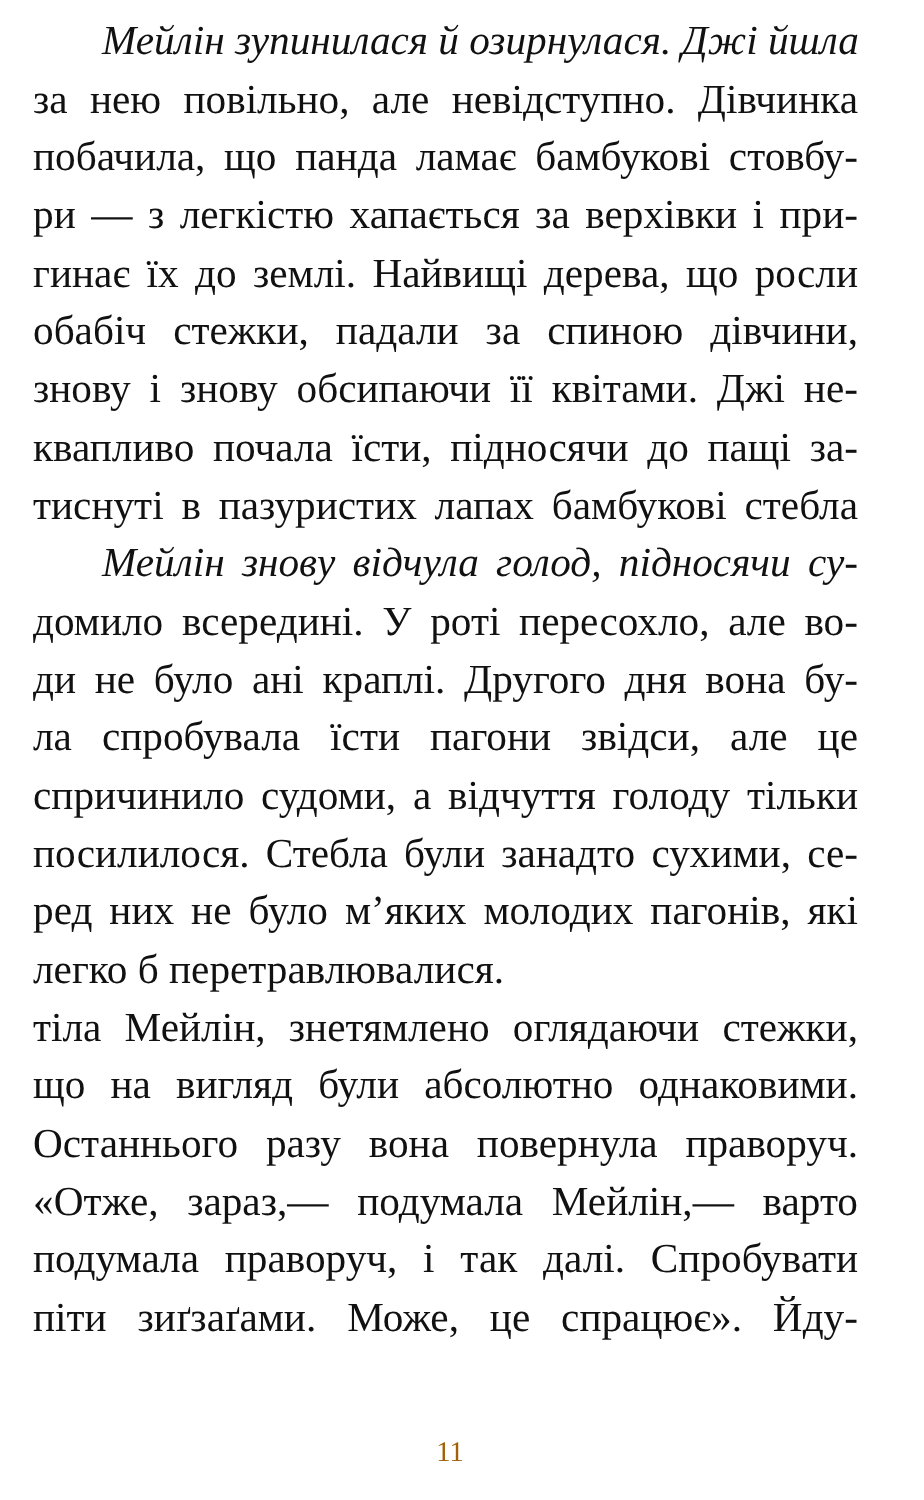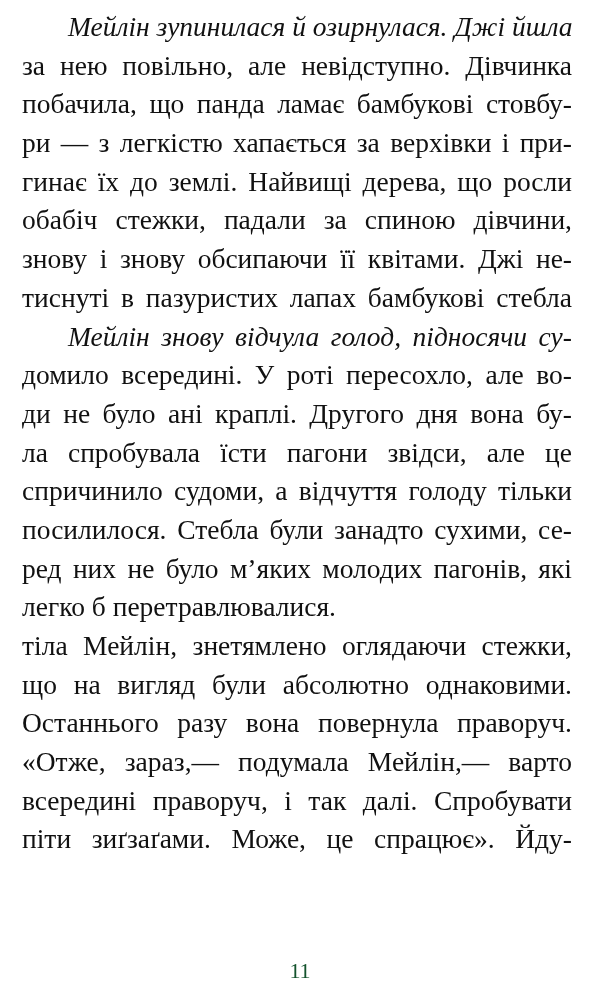--- a/index.html
+++ b/index.html
@@ -38,55 +38,56 @@
       padding-left: 46px;
       font-style: italic;
     }
     .page-number {
       position: absolute;
       left: 0;
       width: 600px;
       top: 958px;
       text-align: center;
       font-family: "Liberation Serif", "DejaVu Serif", serif;
-      font-size: 22px;
-      color: #14532d;
+      font-size: 19px;
+      color: #a16207;
     }
   </style>
 </head>
 <body>
 
 <div class="page">
 
   <div>
     <span class="line indent">Мейлін зупинилася й озирнулася. Джі йшла</span>
     <span class="line">за нею повільно, але невідступно. Дівчинка</span>
     <span class="line">побачила, що панда ламає бамбукові стовбу-</span>
     <span class="line">ри — з легкістю хапається за верхівки і при-</span>
     <span class="line">гинає їх до землі. Найвищі дерева, що росли</span>
     <span class="line">обабіч стежки, падали за спиною дівчини,</span>
     <span class="line">знову і знову обсипаючи її квітами. Джі не-</span>
+    <span class="line">квапливо почала їсти, підносячи до пащі за-</span>
     <span class="line">тиснуті в пазуристих лапах бамбукові стебла</span>
   </div>
 
   <div>
     <span class="line indent">Мейлін знову відчула голод, підносячи су-</span>
     <span class="line">домило всередині. У роті пересохло, але во-</span>
     <span class="line">ди не було ані краплі. Другого дня вона бу-</span>
     <span class="line">ла спробувала їсти пагони звідси, але це</span>
     <span class="line">спричинило судоми, а відчуття голоду тільки</span>
     <span class="line">посилилося. Стебла були занадто сухими, се-</span>
     <span class="line">ред них не було м’яких молодих пагонів, які</span>
     <span class="line last">легко б перетравлювалися.</span>
   </div>
 
   <div>
     <span class="line">тіла Мейлін, знетямлено оглядаючи стежки,</span>
     <span class="line">що на вигляд були абсолютно однаковими.</span>
     <span class="line">Останнього разу вона повернула праворуч.</span>
     <span class="line">«Отже, зараз,— подумала Мейлін,— варто</span>
-    <span class="line">всередині праворуч, і так далі. Спробувати</span>
+    <span class="line">подумала праворуч, і так далі. Спробувати</span>
     <span class="line">піти зиґзаґами. Може, це спрацює». Йду-</span>
 
   </div>
 </div>
 
 <div class="page-number">11</div>
 
 </body></html>

